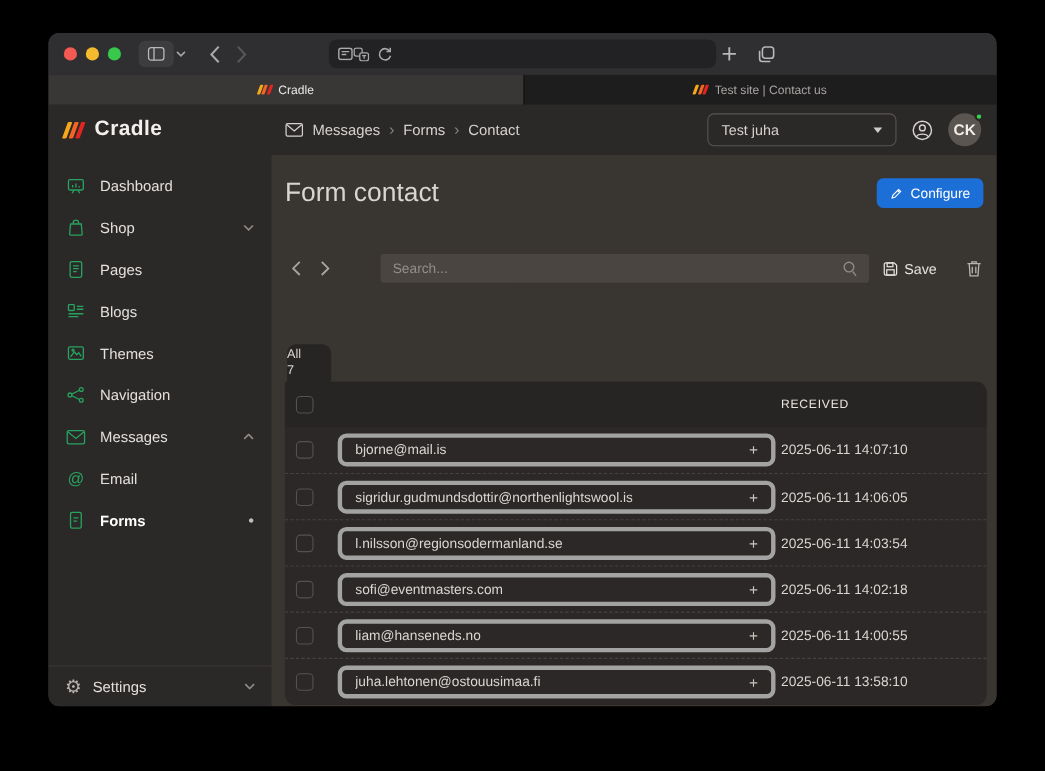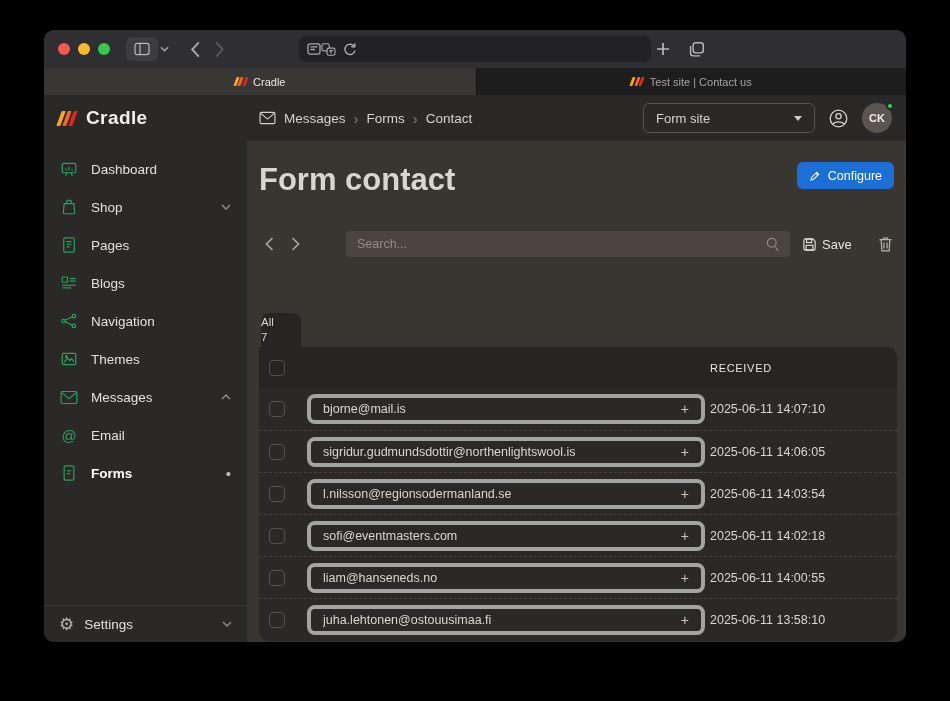--- a/index.html
+++ b/index.html
@@ -47,21 +47,21 @@
   .crumb-sep { color: #878археologist37e; }
   .crumb-sep { color: #87837e; font-size: 15px; line-height: 1; }
   .topbar-right { margin-left: auto; display: flex; align-items: center; gap: 13px; padding-right: 14px; }
   .site-select { width: 172px; height: 30px; border: 1px solid #595450; border-radius: 6px;
                  display: flex; align-items: center; justify-content: space-between;
                  padding: 0 12px; color: #d6d2cf; font-size: 13px; background: #2b2828; }
   .caret-down { width: 0; height: 0; border-left: 4px solid transparent; border-right: 4px solid transparent;
                 border-top: 5px solid #cfcbc7; }
   .person { color: #d6d2cf; display: flex; }
   .avatar { position: relative; width: 30px; height: 30px; border-radius: 50%; background: #5a5550;
-            color: #f0edea; font-size: 11px; font-weight: 600;
+            color: #f0edea; font-size: 14px; font-weight: 600;
             display: flex; align-items: center; justify-content: center; }
   .status-dot { position: absolute; top: -1px; right: -2px; width: 8px; height: 8px;
                 background: #32d74b; border: 2px solid #2b2828; border-radius: 50%; }
 
   
   .app-body { display: flex; height: 501px; }
   .sidebar { width: 203px; flex: none; background: #2b2828; display: flex; flex-direction: column;
              padding-top: 9px; }
   .nav-item { height: 38px; display: flex; align-items: center; gap: 13px; padding: 0 16px;
               color: #e3dfdb; font-size: 13.5px; cursor: default; }
@@ -70,21 +70,21 @@
   .nav-chev { margin-left: auto; color: #8f8a85; display: flex; }
   .nav-item.active .nav-label { font-weight: 700; color: #ffffff; }
   .active-dot { margin-left: auto; color: #c2bdb8; font-size: 15px; line-height: 1; }
   .sidebar-spacer { flex: 1; }
   .settings-row { border-top: 1px solid #3b3734; height: 37px; display: flex; align-items: center;
                   gap: 10px; padding: 0 15px; color: #e3dfdb; font-size: 13.5px; }
   .gear { color: #b8b3ae; font-size: 17px; line-height: 1; }
 
   
   .main { flex: 1; background: #393531; position: relative; overflow: hidden; }
-  .page-title { position: absolute; left: 12px; top: 21px; font-size: 31px; font-weight: 700; color: #d9d5d1; }
+  .page-title { position: absolute; left: 12px; top: 21px; font-size: 24px; font-weight: 400; color: #d9d5d1; }
   .configure-btn { position: absolute; right: 12px; top: 21px; height: 27px; padding: 0 12px;
                    background: #1d6fd8; border: none; border-radius: 6px; color: #fff; font-size: 12.5px;
                    display: flex; align-items: center; gap: 7px;
                    font-family: "Liberation Sans", sans-serif; }
   .searchrow { position: absolute; left: 12px; right: 12px; top: 90px; height: 26px;
                display: flex; align-items: center; }
   .pg-arrow { width: 20px; height: 26px; display: flex; align-items: center; justify-content: center;
               color: #a9a49f; }
   .pg-arrow + .pg-arrow { margin-left: 6px; }
   .search-wrap { position: relative; margin-left: 9px; width: 476px; height: 26px; padding-left: 32px; }
@@ -230,21 +230,21 @@
           </svg>
         </span>
         <span>Messages</span>
         <span class="crumb-sep">›</span>
         <span>Forms</span>
         <span class="crumb-sep">›</span>
         <span>Contact</span>
       </div>
       <div class="topbar-right">
         <div class="site-select">
-          <span>Form site</span>
+          <span>Test juha</span>
           <span class="caret-down"></span>
         </div>
         <span class="person">
           <svg width="21" height="21" viewBox="0 0 24 24" fill="none" stroke="currentColor" stroke-width="1.5">
             <circle cx="12" cy="12" r="9.5"></circle>
               <circle cx="12" cy="9.5" r="3"></circle>
             <path d="M5.8 18.6 c1.8-3.6 10.6-3.6 12.4 0"></path>
           </svg>
         </span>
         <div class="avatar">
@@ -307,39 +307,39 @@
               <line x1="3" y1="15" x2="21" y2="15"></line>
                 <line x1="3" y1="18.5" x2="15" y2="18.5"></line>
             </svg>
           </span>
           <span class="nav-label">Blogs</span>
         </div>
 
         <div class="nav-item">
           <span class="nav-icon">
             <svg width="18" height="18" viewBox="0 0 24 24" fill="none" stroke="currentColor" stroke-width="1.6">
+              <rect x="3" y="4.5" width="18" height="15" rx="1.8"></rect>
+              <polyline points="5.5,16.5 10,10.5 13,14 15.5,11.5 18.5,16"></polyline>
+              <circle cx="8.5" cy="8.5" r="1.2"></circle>
+            </svg>
+          </span>
+          <span class="nav-label">Themes</span>
+        </div>
+
+        <div class="nav-item">
+          <span class="nav-icon">
+            <svg width="18" height="18" viewBox="0 0 24 24" fill="none" stroke="currentColor" stroke-width="1.6">
               <circle cx="4.8" cy="12" r="2.3"></circle>
                 <circle cx="18.5" cy="5.5" r="2.3"></circle>
                 <circle cx="18.5" cy="18.5" r="2.3"></circle>
               <line x1="7" y1="11" x2="16.3" y2="6.4"></line>
                 <line x1="7" y1="13" x2="16.3" y2="17.6"></line>
             </svg>
           </span>
           <span class="nav-label">Navigation</span>
-        </div>
-
-        <div class="nav-item">
-          <span class="nav-icon">
-            <svg width="18" height="18" viewBox="0 0 24 24" fill="none" stroke="currentColor" stroke-width="1.6">
-              <rect x="3" y="4.5" width="18" height="15" rx="1.8"></rect>
-              <polyline points="5.5,16.5 10,10.5 13,14 15.5,11.5 18.5,16"></polyline>
-              <circle cx="8.5" cy="8.5" r="1.2"></circle>
-            </svg>
-          </span>
-          <span class="nav-label">Themes</span>
         </div>
 
         <div class="nav-item">
           <span class="nav-icon">
             <svg width="18" height="15" viewBox="0 0 24 19" fill="none" stroke="currentColor" stroke-width="1.6">
               <rect x="1.5" y="1.5" width="21" height="16" rx="2"></rect>
                 <polyline points="2.5,3 12,11 21.5,3"></polyline>
             </svg>
           </span>
           <span class="nav-label">Messages</span>

